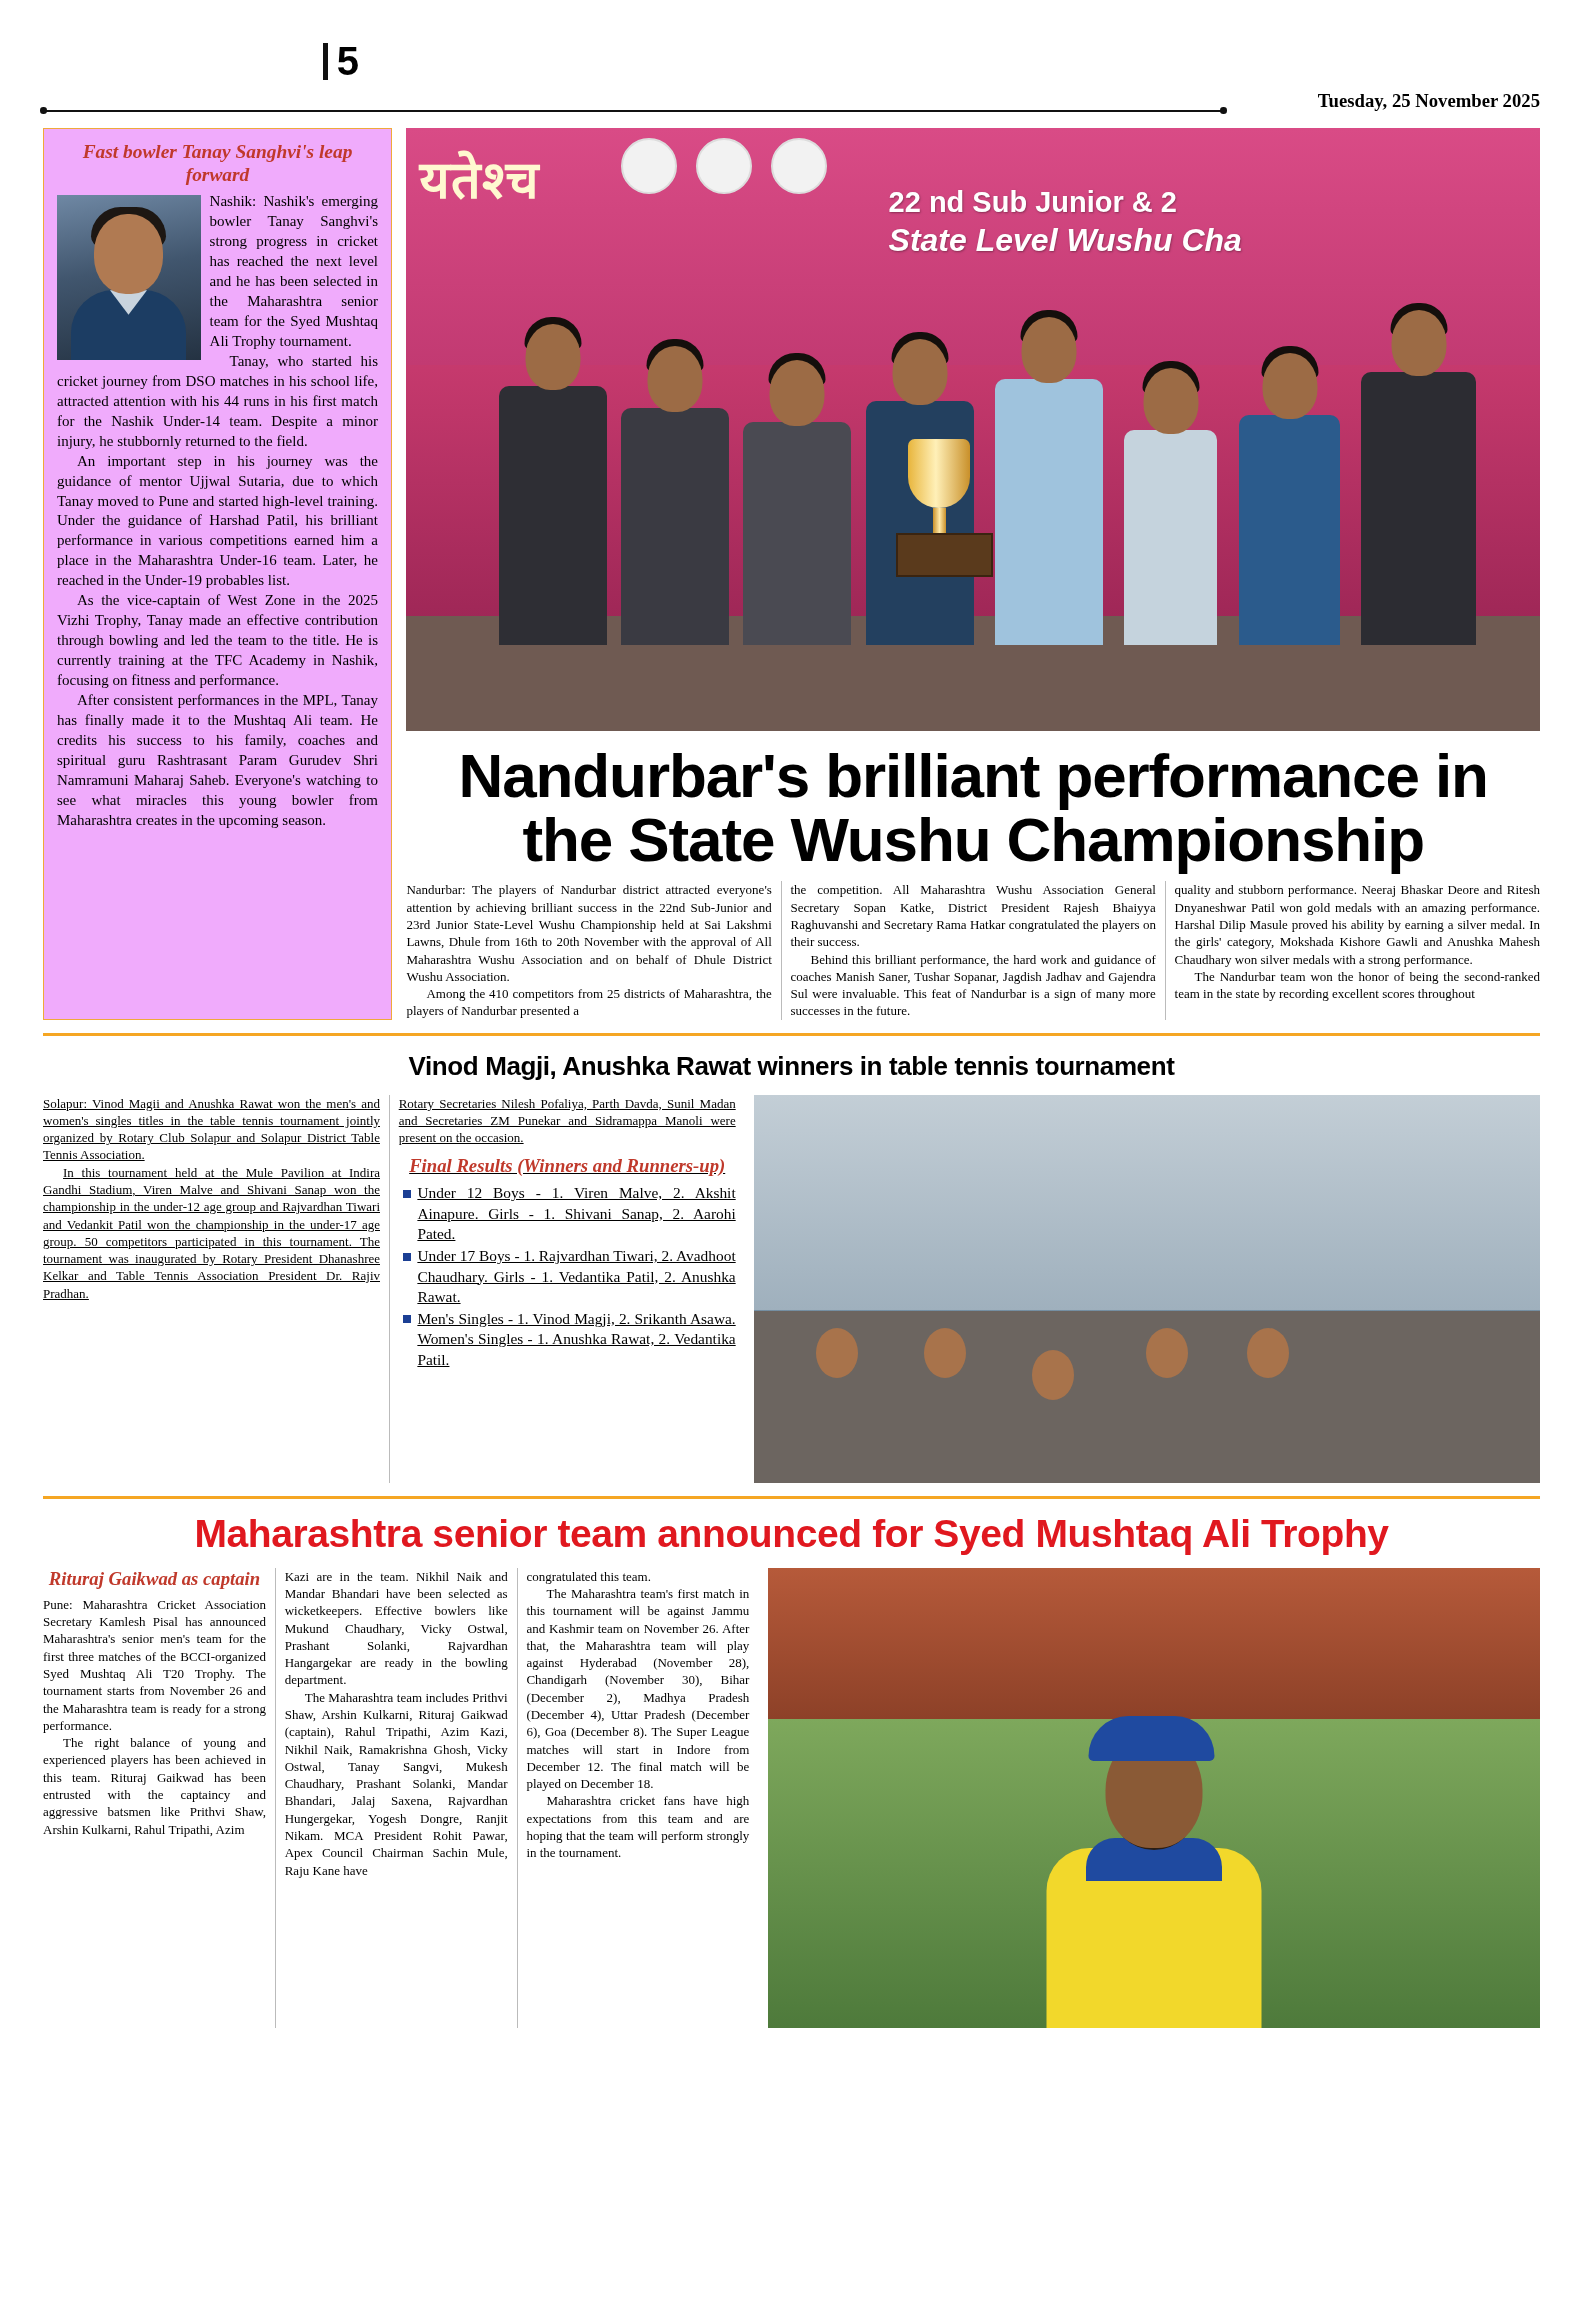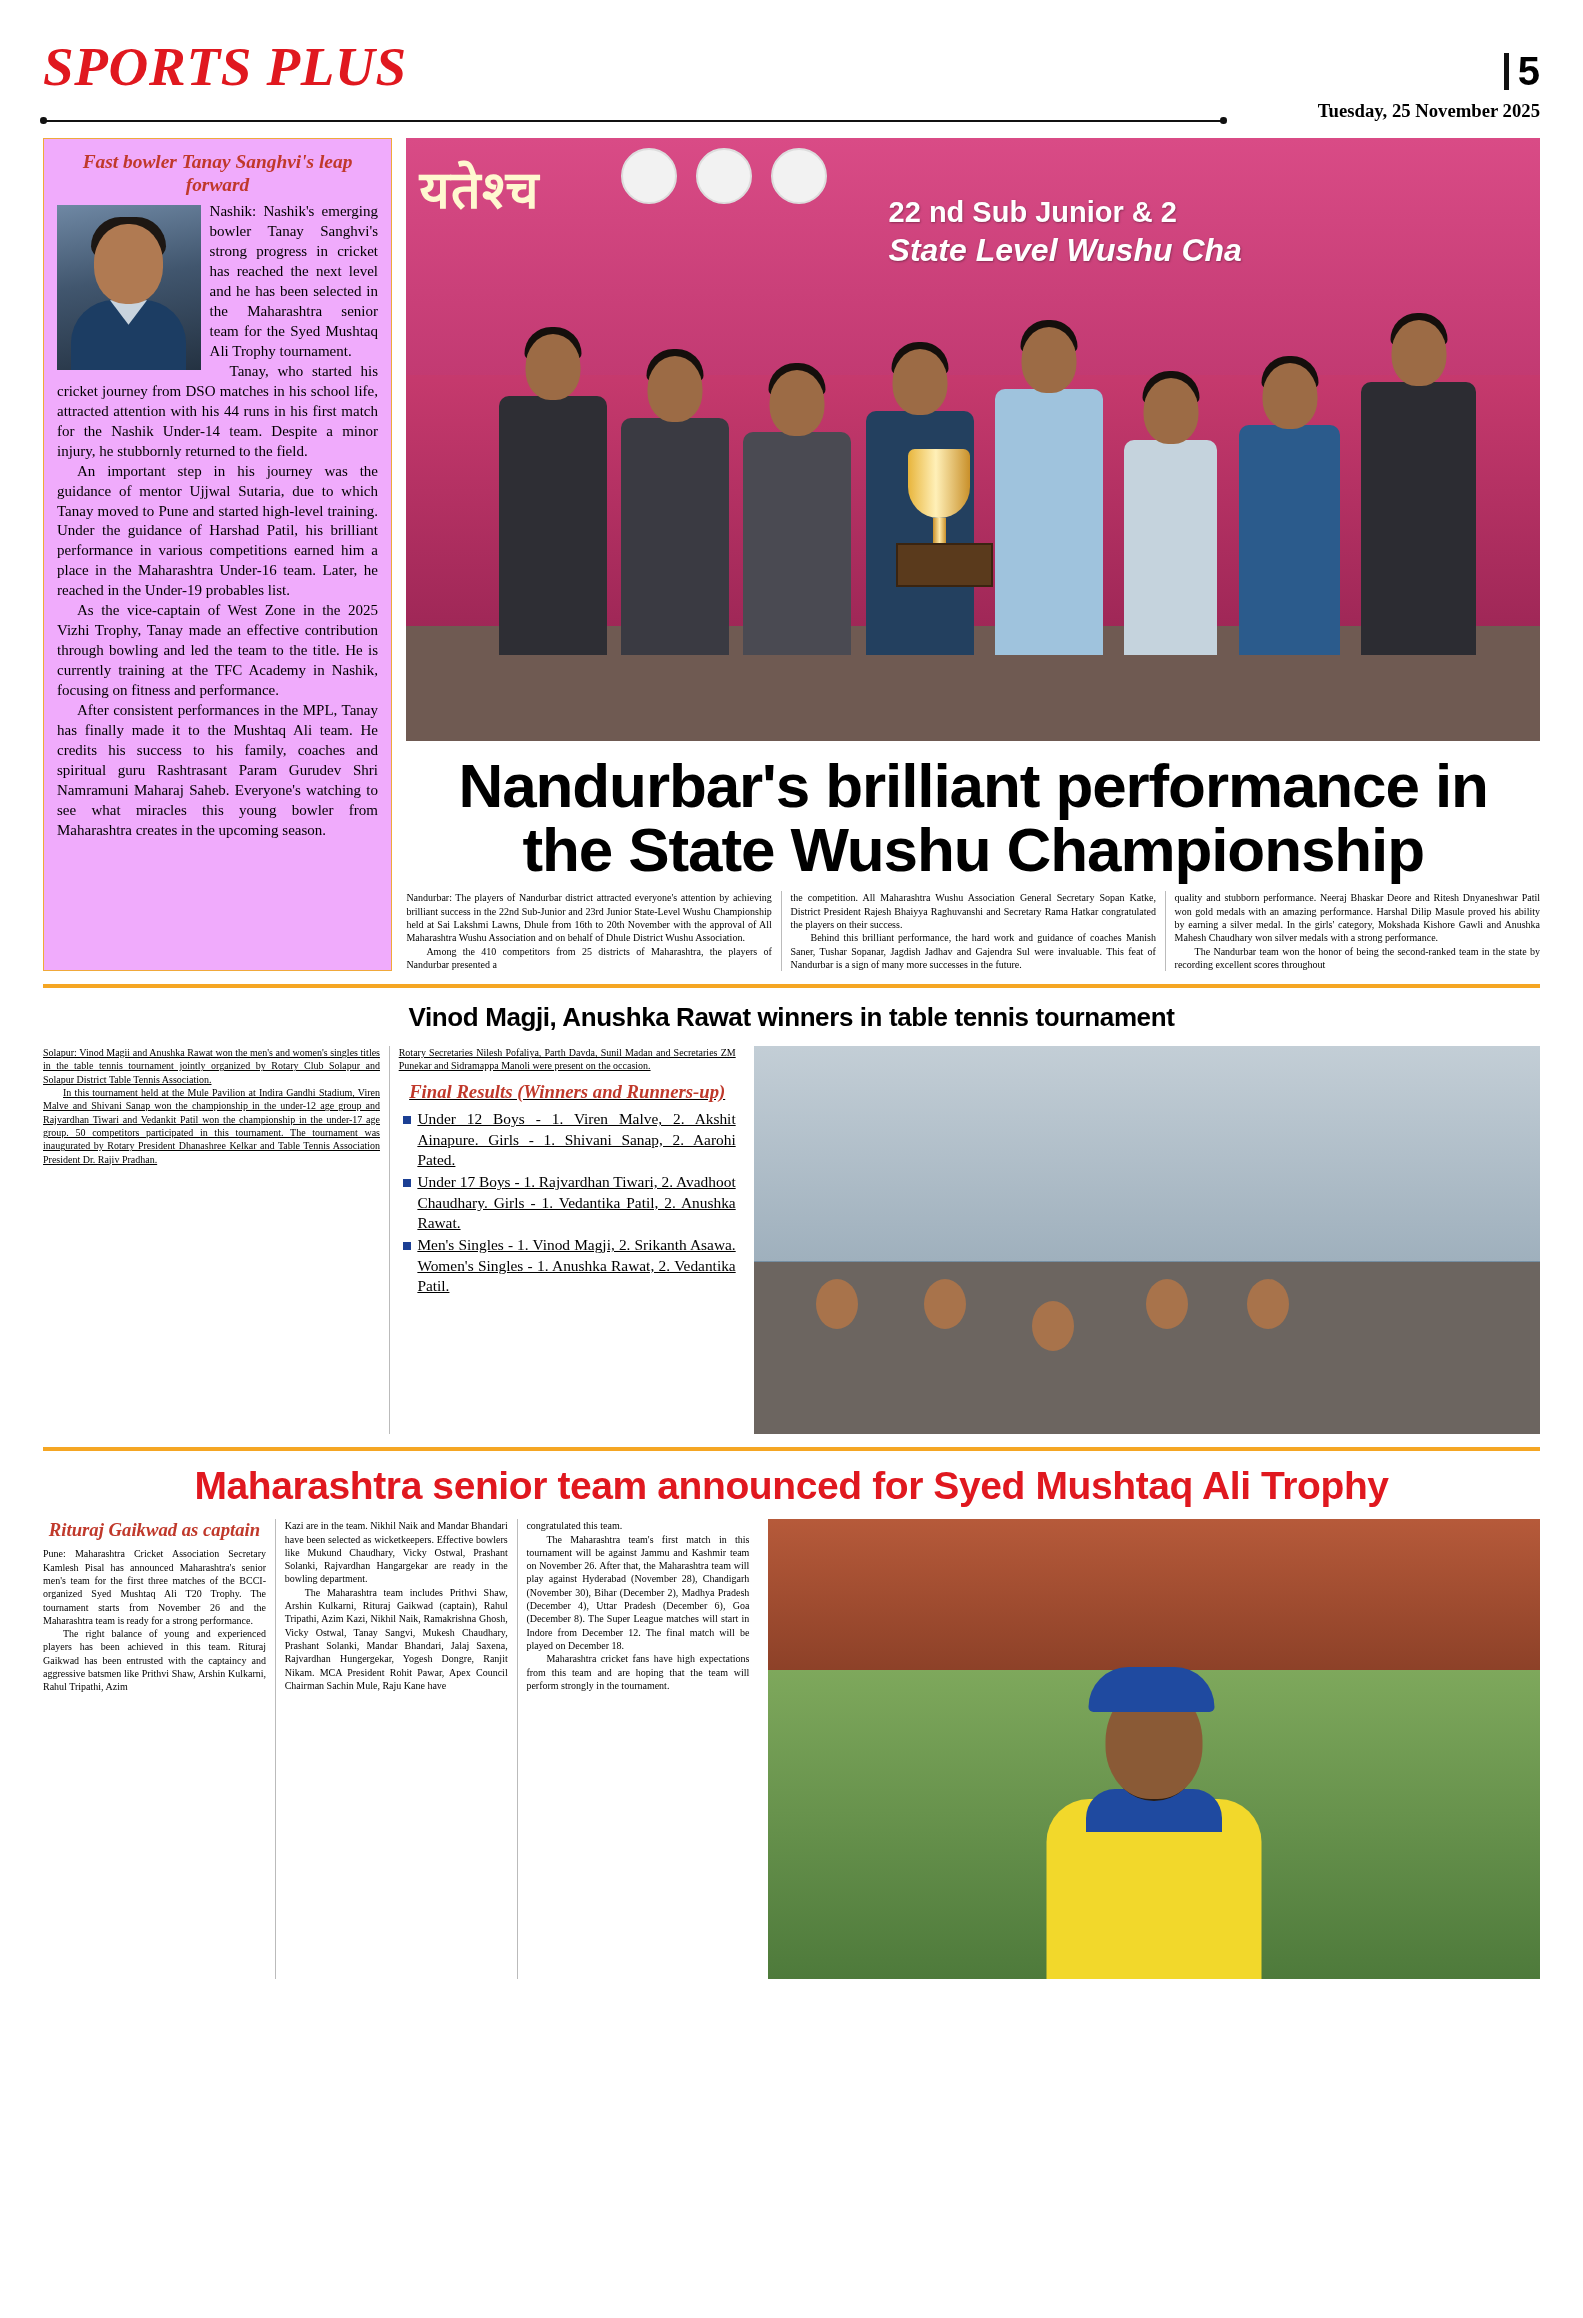--- a/index.html
+++ b/index.html
@@ -79,21 +79,21 @@
 
   
   .orange-rule {
     height: 3.6px;
     background: #f5a623;
     margin: 13px 0 0 0;
   }
   p {
     margin: 0;
     text-align: justify;
-    font-size: 10px;
+    font-size: 13px;
     line-height: 1.33;
     text-indent: 20px;
   }
   p.noind { text-indent: 0; }
 
   
   .top-section {
     display: flex;
     gap: 14.4px;
     margin-top: 16px;
@@ -458,23 +458,20 @@
     border-radius: 0 0 43px 43px;
     background: #2a1d14;
   }
 </style>
 </head>
 <body>
 
 <div class="page">
 
   <div class="masthead-head-row">
-    <div class="masthead-left-col">
-      <div class="masthead-title">SPORTS PLUS</div>
-    </div>
     <div class="masthead-right-col">
       <div class="page-no-wrap">
         <span class="page-no-bar"></span>
         <span class="page-no">5</span>
       </div>
     </div>
   </div>
   <div class="masthead-head-row">
     <div class="masthead-left-col">
       <div class="masthead-rule"></div>

